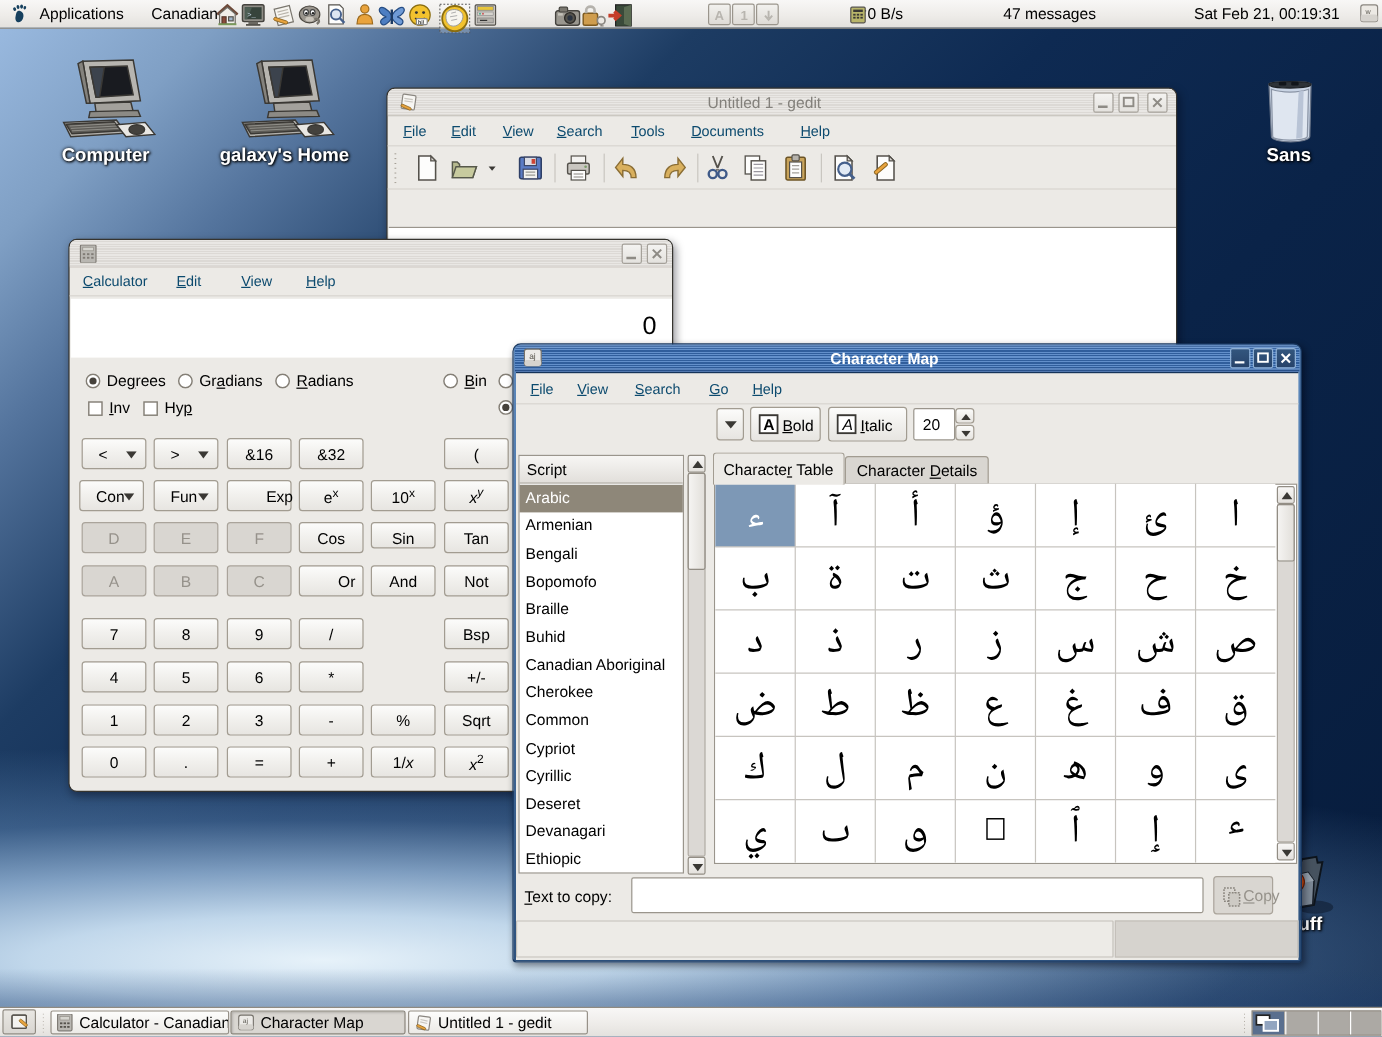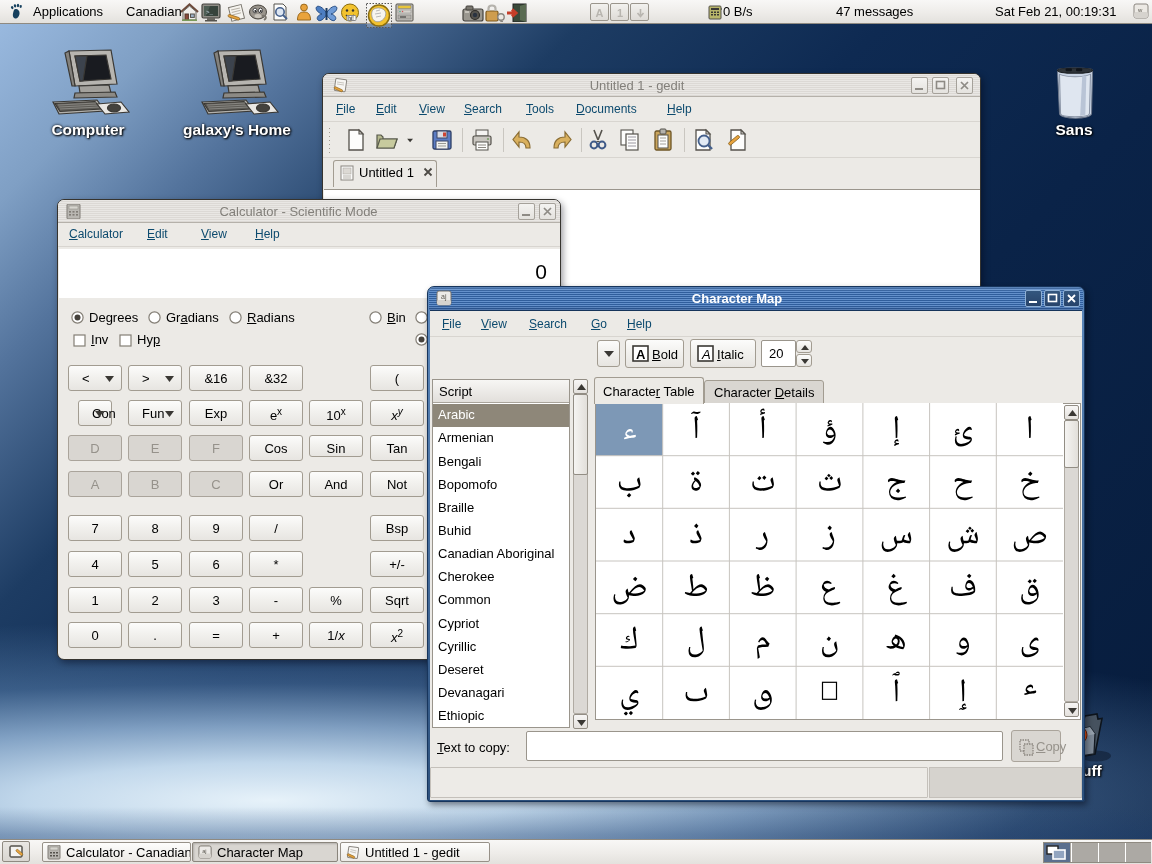--- a/index.html
+++ b/index.html
@@ -237,51 +237,37 @@
         <path d="M15 2 L15 6 L19 6 Z" fill="#d8d5d0" stroke="#55524c" stroke-width="1.1"></path>
         <circle cx="13" cy="13" r="5.5" fill="rgba(200,215,235,.5)" stroke="#45608c" stroke-width="1.8"></circle>
         <line x1="17" y1="17" x2="21" y2="21" stroke="#45608c" stroke-width="2.4"></line>
       </svg>
       <svg style="position:absolute;left:403px;top:6px" width="24" height="24" viewBox="0 0 24 24">
         <path d="M5 2 L15 2 L19 6 L19 22 L5 22 Z" fill="#fdfdfc" stroke="#55524c" stroke-width="1.3"></path>
         <path d="M15 2 L15 6 L19 6 Z" fill="#d8d5d0" stroke="#55524c" stroke-width="1.1"></path>
         <rect x="2" y="11" width="13" height="3" rx="1.2" fill="#e8a33d" stroke="#8a6420" stroke-width=".8" transform="rotate(-40 8 13)"></rect>
       </svg>
     </div>
-  <div id="gtabrow" style="position:relative;height:29px">
-    <div style="position:absolute;left:10px;top:2px;width:104px;height:27px;border:1px solid #a29c91;border-bottom:none;border-radius:3px 3px 0 0;background:#ECEAE6"></div>
-    <svg class="picon" style="left:16px;top:7px" width="16" height="16" viewBox="0 0 16 16">
-      <rect x="2" y="1" width="12" height="14" fill="#fbfbfa" stroke="#8a8680"></rect>
-      <rect x="4" y="3" width="8" height="6" fill="#dcd9d4" stroke="#a5a19a" stroke-width=".5"></rect>
-      <line x1="4" y1="11" x2="12" y2="11" stroke="#b5b1aa"></line>
-        <line x1="4" y1="13" x2="12" y2="13" stroke="#b5b1aa"></line>
-    </svg>
-    <span style="position:absolute;left:36px;top:7px;font-size:13px">Untitled 1</span>
-    <svg style="position:absolute;left:100px;top:9px" width="10" height="10">
-        <path d="M1.5 1.5 L8.5 8.5 M8.5 1.5 L1.5 8.5" stroke="#4d4a45" stroke-width="1.8"></path>
-      </svg>
-  </div>
   <div style="position:absolute;left:1px;top:115px;width:656px;height:383px;background:#fff;border-top:1px solid #9a958c"></div>
 </div>
 
 <div class="gwin" id="calc" style="left:57px;top:199px;width:504px;height:461px;border-radius:7px">
   <div class="gtitle">
     <svg class="picon" style="left:8px;top:4px" width="15" height="15" viewBox="0 0 15 15">
       <rect x="1" y="0" width="13" height="15" rx="1" fill="#b9b7b2" stroke="#807c76"></rect>
       <rect x="3" y="2" width="9" height="3" fill="#d6d5cf" stroke="#8a867f" stroke-width=".5"></rect>
       <g fill="#807c76">
           <rect x="3" y="7" width="2" height="1.6"></rect>
           <rect x="6.5" y="7" width="2" height="1.6"></rect>
           <rect x="10" y="7" width="2" height="1.6"></rect>
       <rect x="3" y="10" width="2" height="1.6"></rect>
           <rect x="6.5" y="10" width="2" height="1.6"></rect>
           <rect x="10" y="10" width="2" height="1.6"></rect>
         </g>
     </svg>
-    <div class="cap" style="left:19px;right:40px">Calculator - Scientific Mode</div>
     <div class="wbtn" style="right:25px">
         <svg width="11" height="11">
           <line x1="1" y1="9" x2="9" y2="9" stroke="#8e8b85" stroke-width="2"></line>
         </svg>
       </div>
     <div class="wbtn" style="right:4px">
         <svg width="11" height="11">
           <path d="M2 2 L9 9 M9 2 L2 9" stroke="#8e8b85" stroke-width="1.7"></path>
         </svg>
       </div>
@@ -347,34 +333,34 @@
       </div>
       <div class="btn " style="left:131px;top:165px;width:54px;height:26px">
         <span style="position:absolute;width:100%;left:0;top:5px">&amp;16</span>
       </div>
       <div class="btn " style="left:191px;top:165px;width:54px;height:26px">
         <span style="position:absolute;width:100%;left:0;top:5px">&amp;32</span>
       </div>
       <div class="btn " style="left:312px;top:165px;width:54px;height:26px">
         <span style="position:absolute;width:100%;left:0;top:5px">(</span>
       </div>
-      <div class="btn " style="left:20px;top:200px;width:34px;height:26px">
+      <div class="btn " style="left:8px;top:200px;width:54px;height:26px">
         <span style="position:absolute;left:13px;top:5px">Con</span>
         <svg style="position:absolute;right:7px;top:10px" width="9" height="7">
           <path d="M0 0 L9 0 L4.5 6 Z" fill="#3a3834"></path>
         </svg>
       </div>
       <div class="btn " style="left:70px;top:200px;width:54px;height:26px">
         <span style="position:absolute;left:13px;top:5px">Fun</span>
         <svg style="position:absolute;right:7px;top:10px" width="9" height="7">
           <path d="M0 0 L9 0 L4.5 6 Z" fill="#3a3834"></path>
         </svg>
       </div>
       <div class="btn " style="left:131px;top:200px;width:54px;height:26px">
-        <span style="position:absolute;width:100%;left:0;top:5px">Exp</span>
+        <span style="position:absolute;width:100%;left:17px;top:5px">Exp</span>
       </div>
       <div class="btn " style="left:191px;top:200px;width:54px;height:26px">
         <span style="position:absolute;width:100%;left:0;top:5px">e<sup style="font-size:10px">x</sup></span>
       </div>
       <div class="btn " style="left:251px;top:200px;width:54px;height:26px">
         <span style="position:absolute;width:100%;left:0;top:5px">10<sup style="font-size:10px">x</sup></span>
       </div>
       <div class="btn " style="left:312px;top:200px;width:54px;height:26px">
         <span style="position:absolute;width:100%;left:0;top:5px"><i>x<sup style="font-size:10px">y</sup></i></span>
       </div>
@@ -399,21 +385,21 @@
       <div class="btn dis" style="left:10px;top:271px;width:54px;height:26px">
         <span style="position:absolute;width:100%;left:0;top:5px">A</span>
       </div>
       <div class="btn dis" style="left:70px;top:271px;width:54px;height:26px">
         <span style="position:absolute;width:100%;left:0;top:5px">B</span>
       </div>
       <div class="btn dis" style="left:131px;top:271px;width:54px;height:26px">
         <span style="position:absolute;width:100%;left:0;top:5px">C</span>
       </div>
       <div class="btn " style="left:191px;top:271px;width:54px;height:26px">
-        <span style="position:absolute;width:100%;left:0;top:5px">Or</span>
+        <span style="position:absolute;width:100%;left:13px;top:5px">Or</span>
       </div>
       <div class="btn " style="left:251px;top:271px;width:54px;height:26px">
         <span style="position:absolute;width:100%;left:0;top:5px">And</span>
       </div>
       <div class="btn " style="left:312px;top:271px;width:54px;height:26px">
         <span style="position:absolute;width:100%;left:0;top:5px">Not</span>
       </div>
       <div class="btn " style="left:10px;top:315px;width:54px;height:26px">
         <span style="position:absolute;width:100%;left:0;top:5px">7</span>
       </div>

